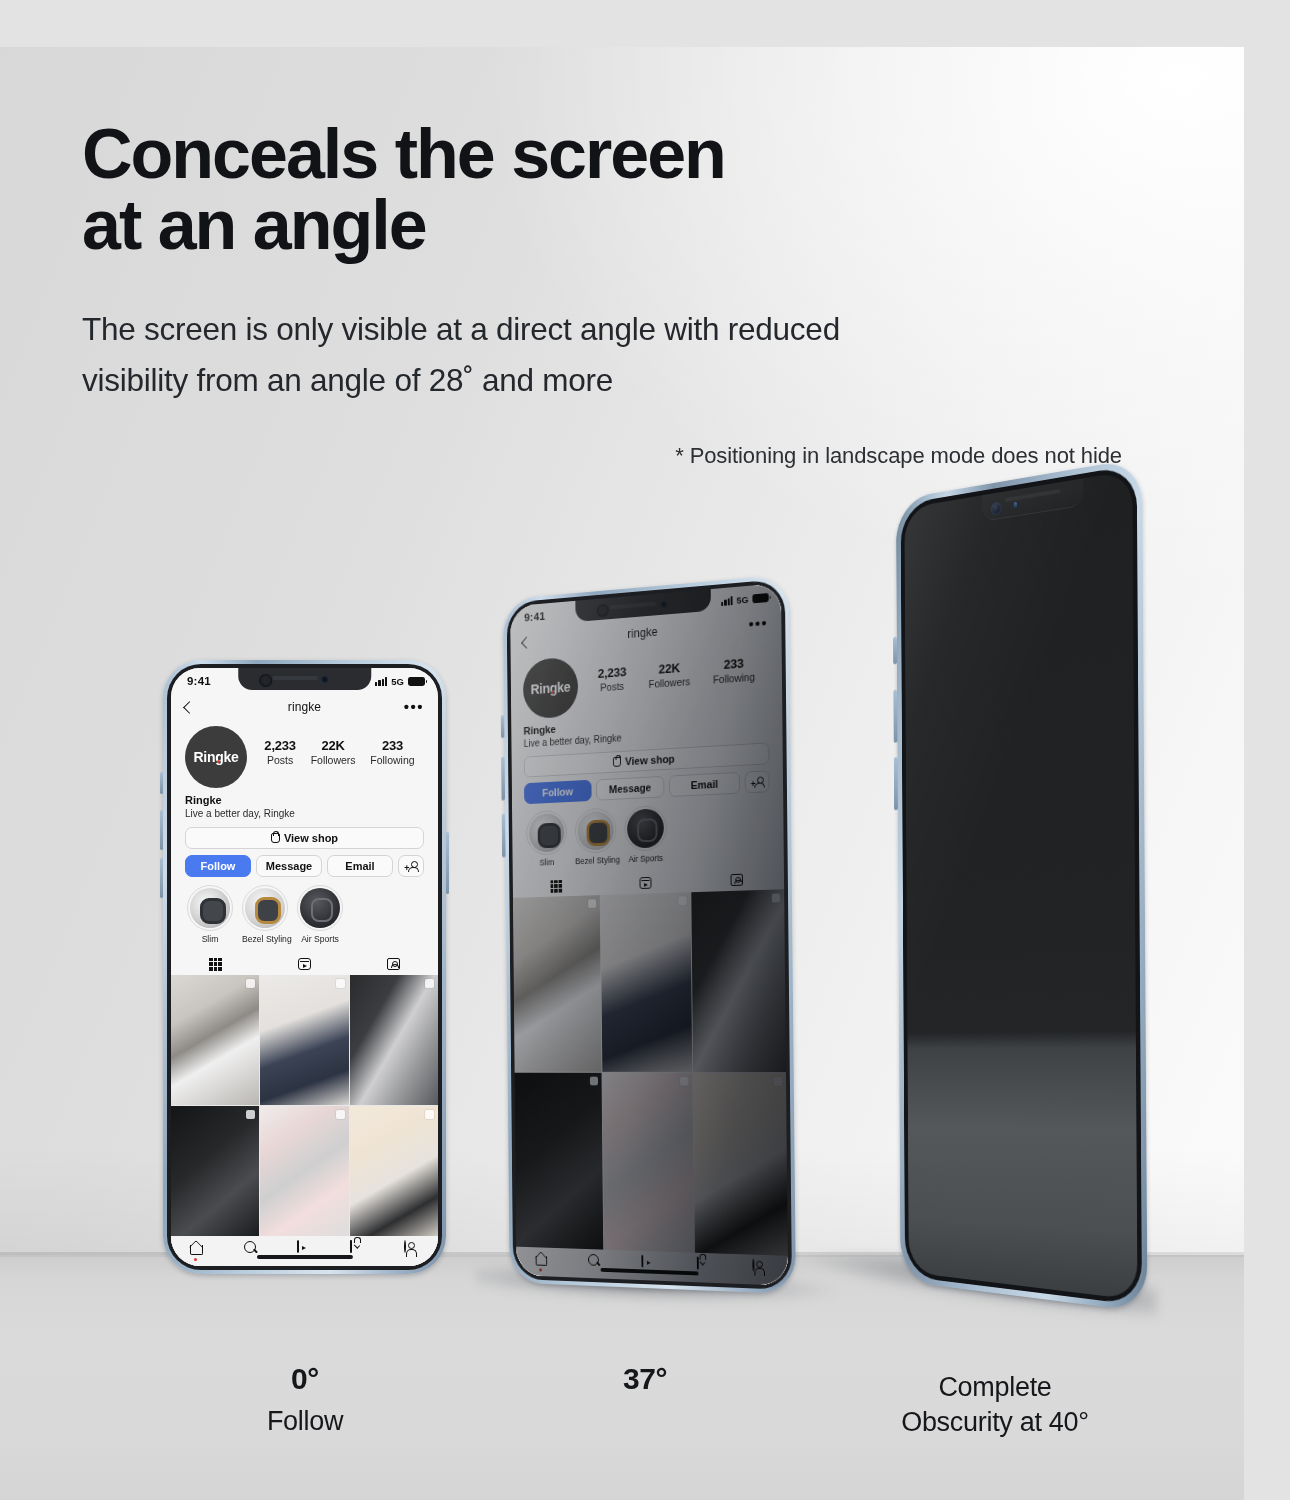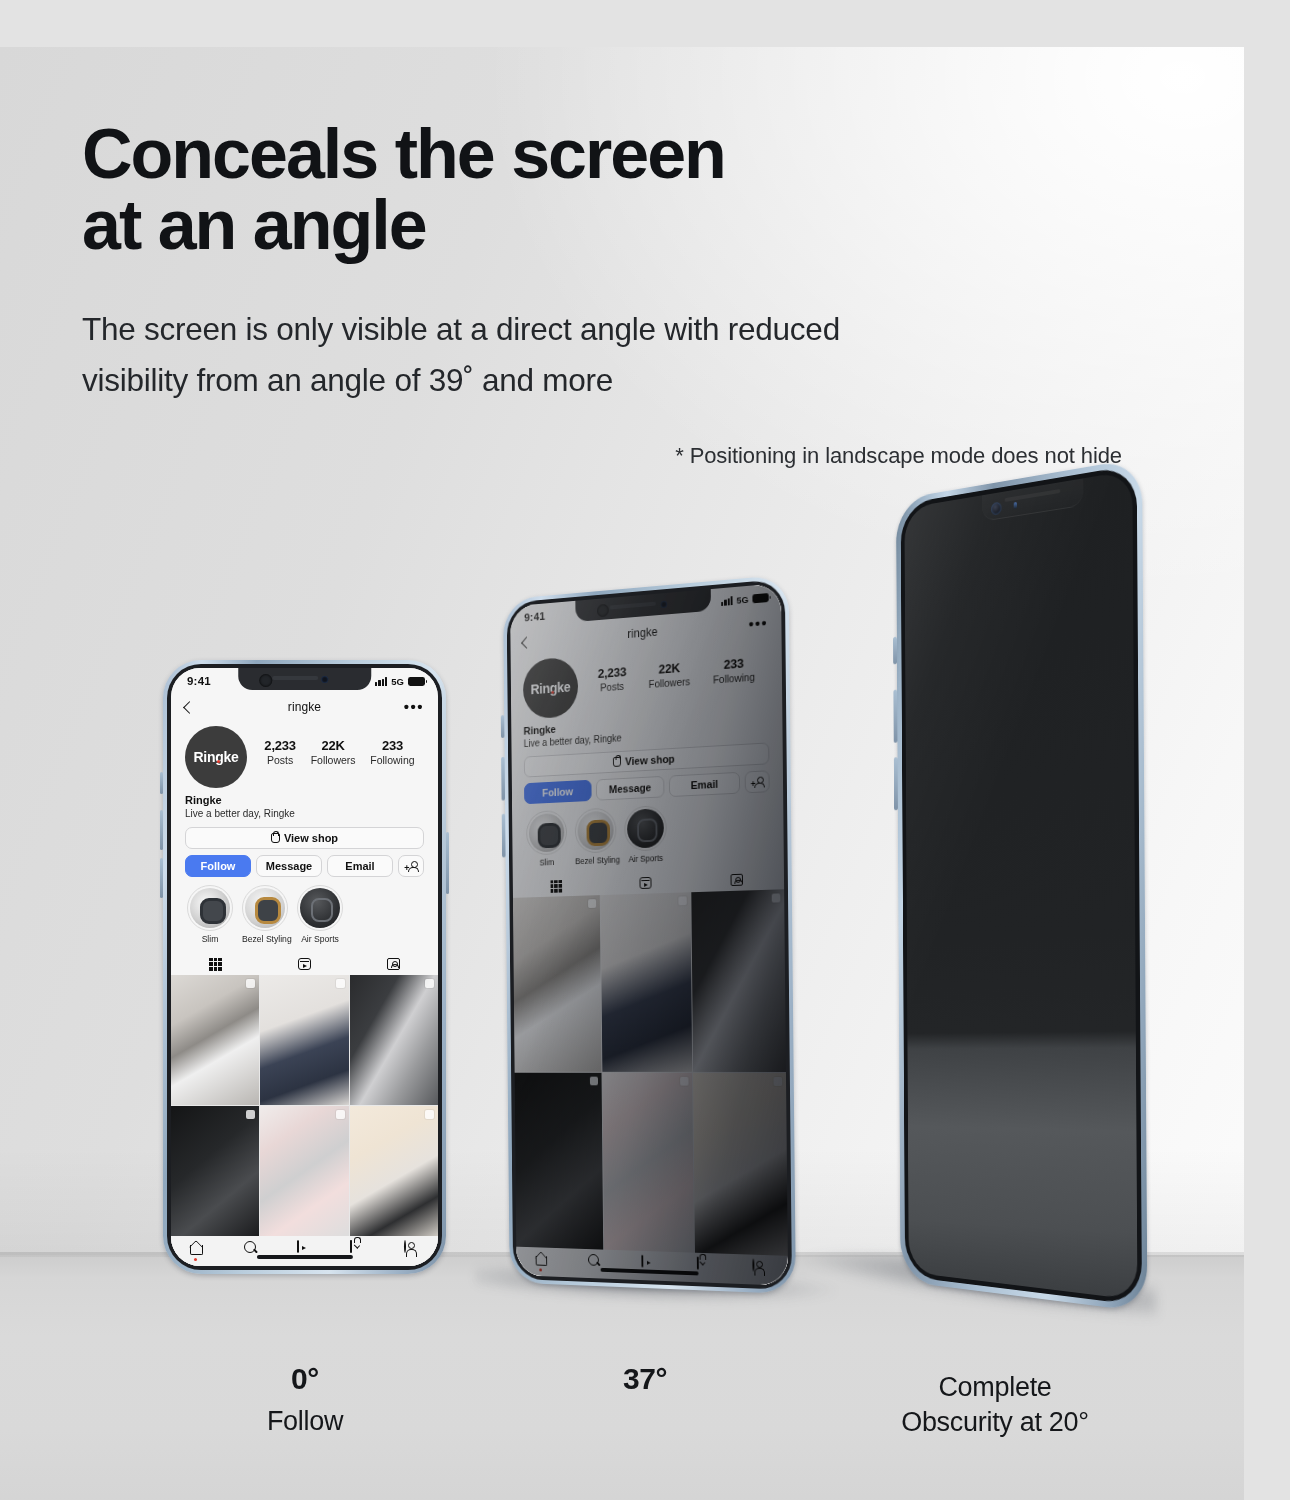--- a/index.html
+++ b/index.html
@@ -304,21 +304,21 @@
 <div id="stage">
 
   <div id="floor"></div>
   <div id="floor-line"></div>
   <div id="wall-shade"></div>
 
   <div id="copy">
     <h1 class="headline">Conceals the screen
 at an angle</h1>
     <p class="subhead">The screen is only visible at a direct angle with reduced
-visibility from an angle of 39˚ and more</p>
+visibility from an angle of 28˚ and more</p>
     <p class="footnote">* Positioning in landscape mode does not hide
   the screen,</p>
   </div>
 
   <div class="phone" id="phone0">
     <div class="shadow"></div>
     <div class="frame"></div>
     <div class="bezel"></div>
     <div class="screen">
       <div class="notch">
@@ -632,16 +632,16 @@
 
   <div class="caption" id="cap0">
     <div class="deg">0°</div>
     <div class="txt">Follow</div>
   </div>
   <div class="caption" id="cap28">
     <div class="deg">37°</div>
   </div>
   <div class="caption" id="cap40">
     <div class="txt">Complete
-Obscurity at 20°</div>
+Obscurity at 40°</div>
   </div>
 
 </div>
 
 </body></html>

